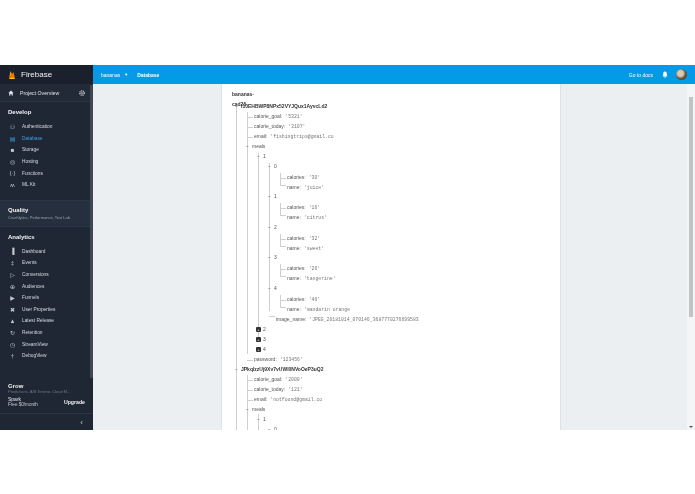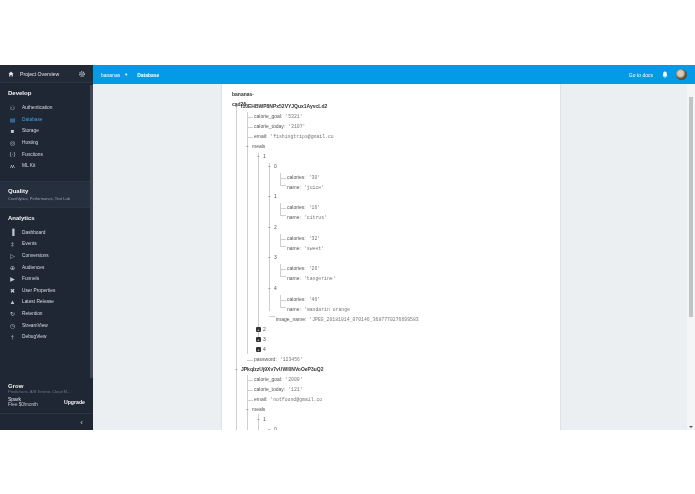--- a/index.html
+++ b/index.html
@@ -54,20 +54,28 @@
   .hline { position: absolute; height: 0; border-top: 1px solid #cfcfcf; }
   .toggle { position: absolute; width: 5px; height: 5px; font-size: 5px; line-height: 5px; text-align: center; color: #555; }
   .toggle.plus { background: #333; color: #fff; border-radius: 1px; font-size: 4px; }
 </style>
 </head>
 <body>
 
 <div class="app">
 
   <div class="sidebar">
+    <div class="sb-head">
+      <svg class="logo" viewBox="0 0 8 10" width="8" height="10">
+        <path d="M1 9 L2.4 1 L4 4 Z" fill="#ffa000"></path>
+        <path d="M1 9 L5.5 2 L7 9 Z" fill="#f57c00"></path>
+        <path d="M1 9 L4 7.5 L7 9 Z" fill="#ffca28"></path>
+      </svg>
+      <span class="title">Firebase</span>
+    </div>
     <div class="sb-proj">
       <svg width="6" height="6" viewBox="0 0 6 6">
           <path d="M3 0.5 L5.6 3 H4.8 V5.5 H3.6 V4 H2.4 V5.5 H1.2 V3 H0.4 Z" fill="#dfe2e6"></path>
         </svg>
       <span class="lbl">Project Overview</span>
       <svg width="6" height="6" viewBox="0 0 6 6">
           <circle cx="3" cy="3" r="2.2" fill="none" stroke="#dfe2e6" stroke-width="1.3" stroke-dasharray="1 0.7"></circle>
           <circle cx="3" cy="3" r="0.8" fill="#dfe2e6"></circle>
         </svg>
     </div>

